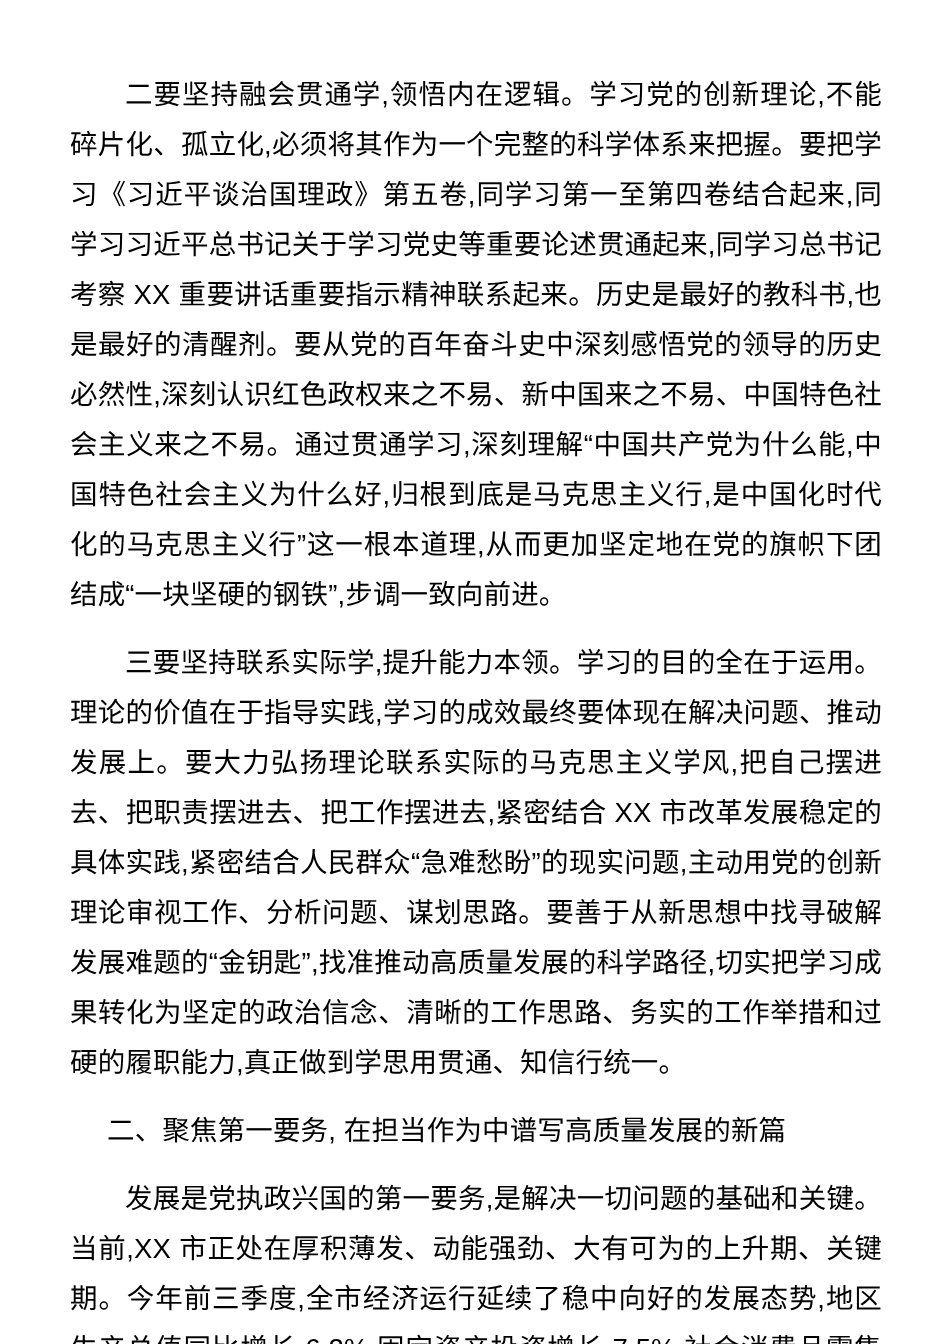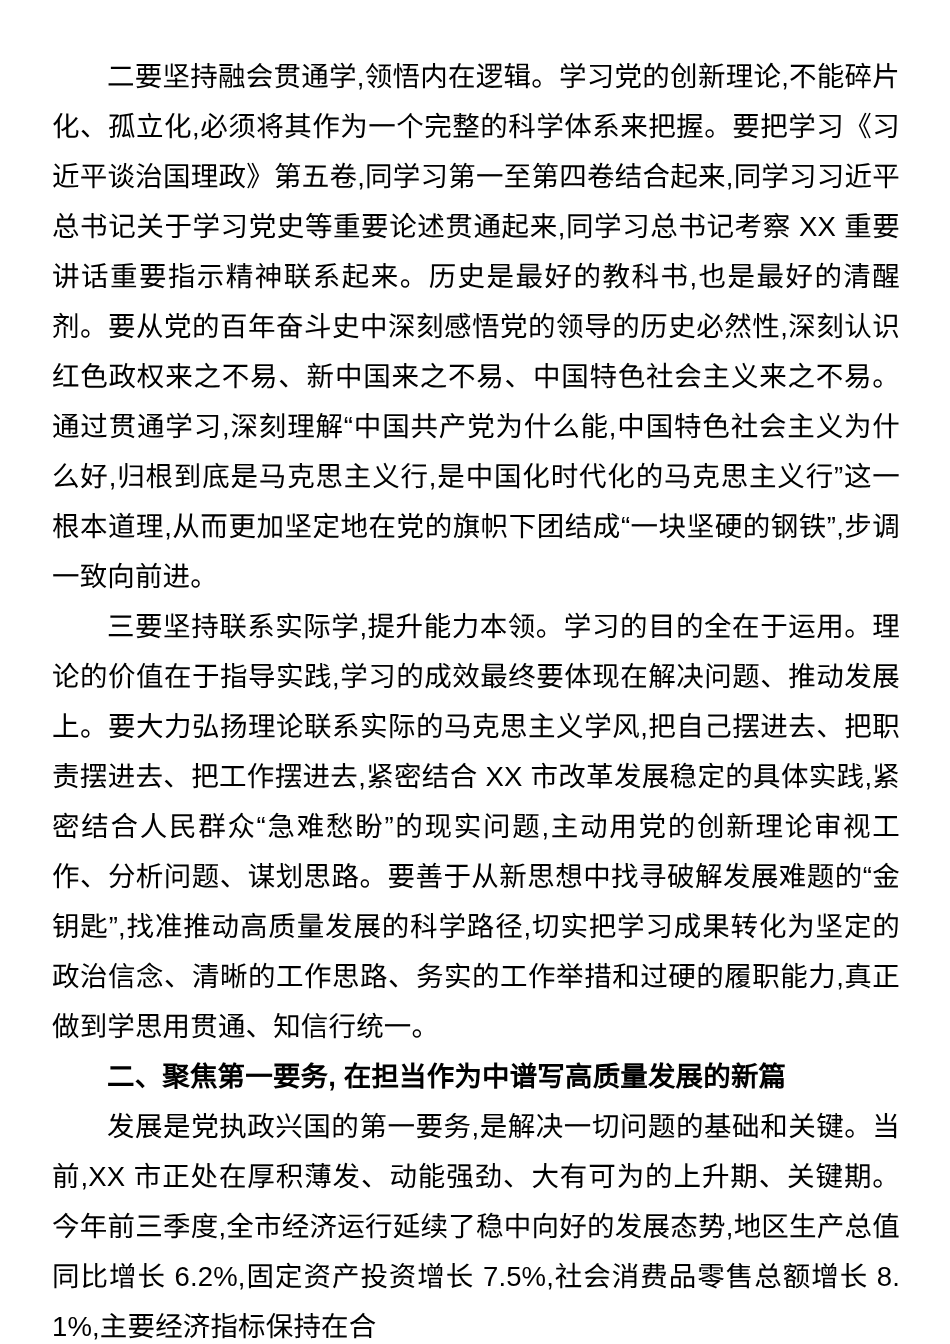--- a/index.html
+++ b/index.html
@@ -25,41 +25,41 @@
     box-sizing: border-box;
     padding: 52px 50px 0 52px;
   }
 
   .doc-body {
     width: 848px;
   }
 
   
   .para {
-    margin: 0;
+    margin: 18px;
     padding: 0;
     font-size: 27.5px;
     line-height: 50px;
     letter-spacing: 0.15px;
     text-align: justify;
     text-justify: inter-ideograph;
     text-indent: 2em;
     word-break: break-all;
     color: #000000;
   }
 
   
   .section-heading {
     margin: 0;
     padding: 0;
     font-size: 27.5px;
     line-height: 50px;
     letter-spacing: 0.15px;
     text-indent: 2em;
-    font-weight: 700;
+    font-weight: 400;
     text-align: left;
     color: #000000;
   }
 </style>
 </head>
 <body>
 
 <div class="page">
   <div class="doc-body">
 

